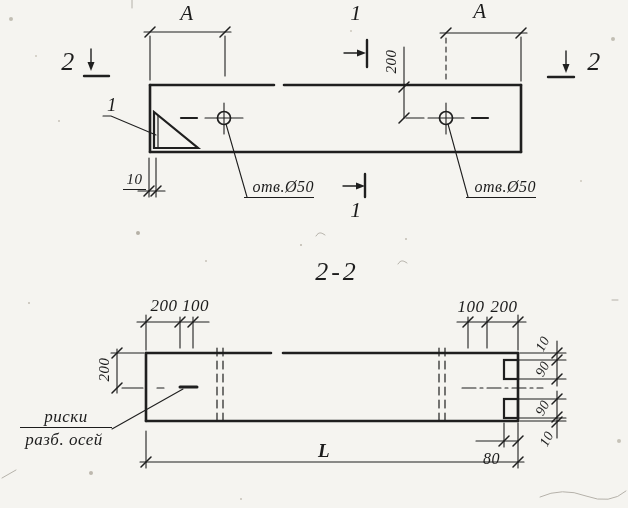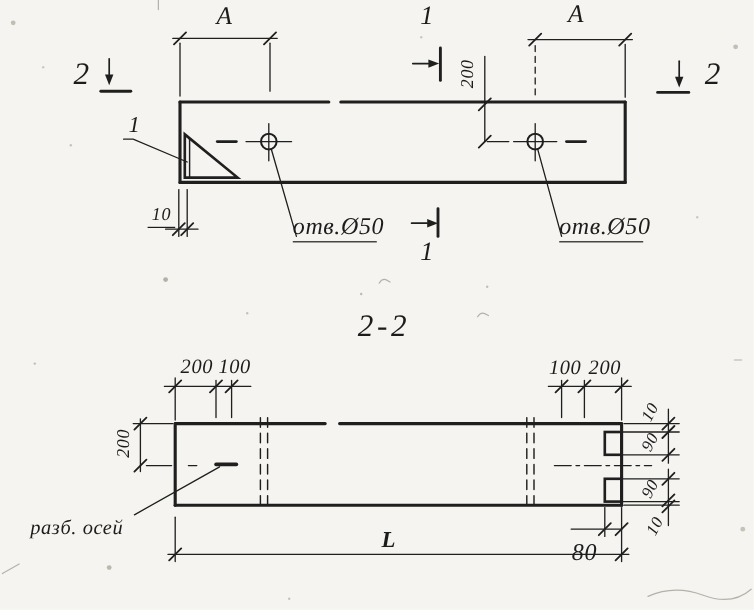--- a/index.html
+++ b/index.html
@@ -15,21 +15,21 @@
     position:absolute;
     font-style:italic;
     line-height:1;
     text-align:center;
     color:#1c1c1c;
     white-space:nowrap;
     letter-spacing:.5px;
   }
   .s14{font-size:14px;}
   .s15{font-size:15px;}
-  .s16{font-size:20px;}
+  .s16{font-size:16px;text-align:right;}
   .s17{font-size:17px;}
   .s19{font-size:19px;}
   .s21{font-size:21px;}
   .s22{font-size:22px;}
   .s26{font-size:26px;}
   .ul{border-bottom:1.6px solid #1c1c1c;padding-bottom:2px;}
   .rot90{transform:rotate(-90deg);}
   .rot62{transform:rotate(-62deg);}
   .bold{font-weight:bold;}
   #specks{
@@ -187,21 +187,21 @@
   <div class="lbl s15 rot90" style="left:371px;top:54px;width:40px;">200</div>
 
   <div class="lbl s19" style="left:104px;top:95px;width:16px;">1</div>
 
   <div class="lbl s15 ul" style="left:123px;top:172px;width:23px;">10</div>
 
   <div class="lbl s16 ul" style="left:244px;top:179px;width:70px;">отв.Ø50</div>
 
   <div class="lbl s16 ul" style="left:466px;top:179px;width:70px;">отв.Ø50</div>
 
-  <div class="lbl s26" style="left:289px;top:259px;width:62px;letter-spacing:3px;">2-2</div>
+  <div class="lbl s26" style="left:306px;top:259px;width:62px;letter-spacing:3px;">2-2</div>
 
   <div class="lbl s17" style="left:145px;top:297px;width:38px;">200</div>
 
   <div class="lbl s17" style="left:182px;top:297px;width:26px;">100</div>
 
   <div class="lbl s17" style="left:455px;top:298px;width:32px;">100</div>
 
   <div class="lbl s17" style="left:487px;top:298px;width:34px;">200</div>
 
   <div class="lbl s15 rot90" style="left:84px;top:362px;width:40px;">200</div>
@@ -211,16 +211,17 @@
   <div class="lbl s14 rot62" style="left:531px;top:362px;width:24px;">90</div>
 
   <div class="lbl s14 rot62" style="left:531px;top:401px;width:24px;">90</div>
 
   <div class="lbl s14 rot62" style="left:535px;top:432px;width:24px;">10</div>
 
   <div class="lbl s16" style="left:474px;top:425px;width:26px;margin-top:26px;">80</div>
 
   <div class="lbl s19 bold" style="left:313px;top:441px;width:22px;">L</div>
 
+  <div class="lbl s17 ul" style="left:20px;top:408px;width:92px;">риски</div>
 
   <div class="lbl s17" style="left:12px;top:431px;width:104px;">разб. осей</div>
 
 </div>
 
 </body></html>

